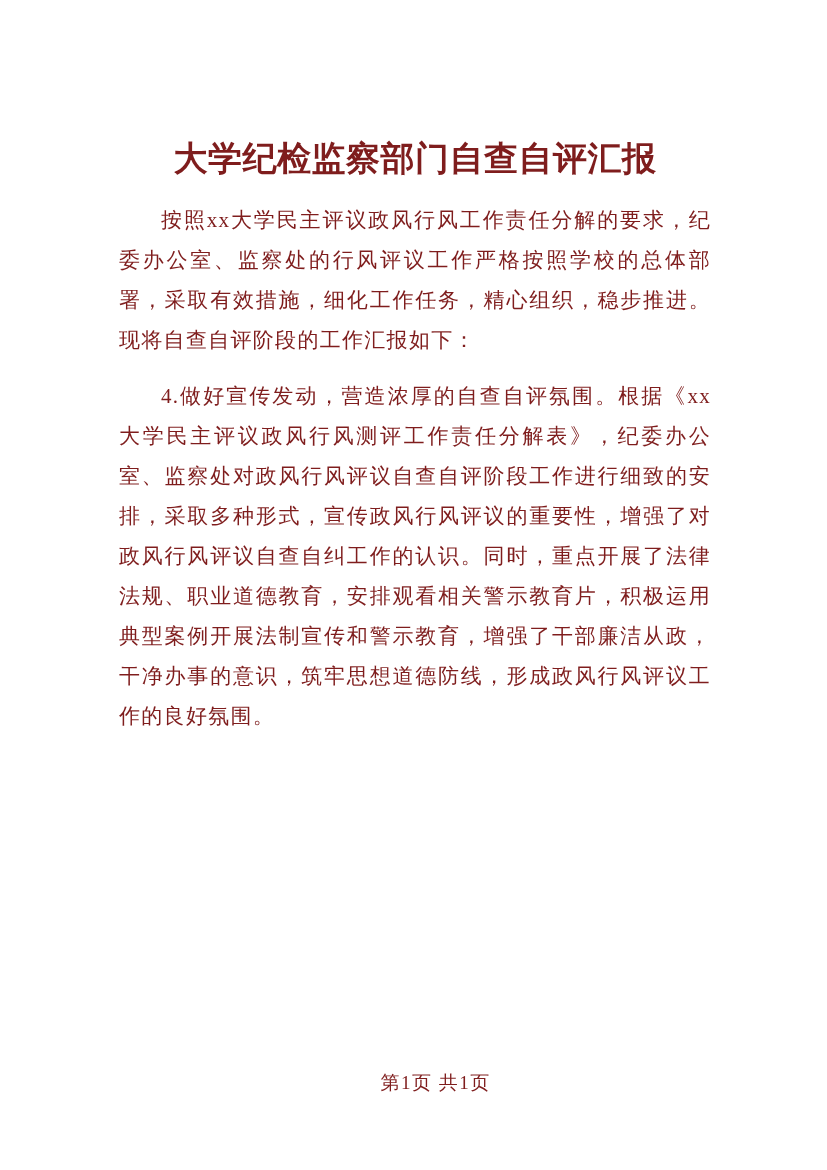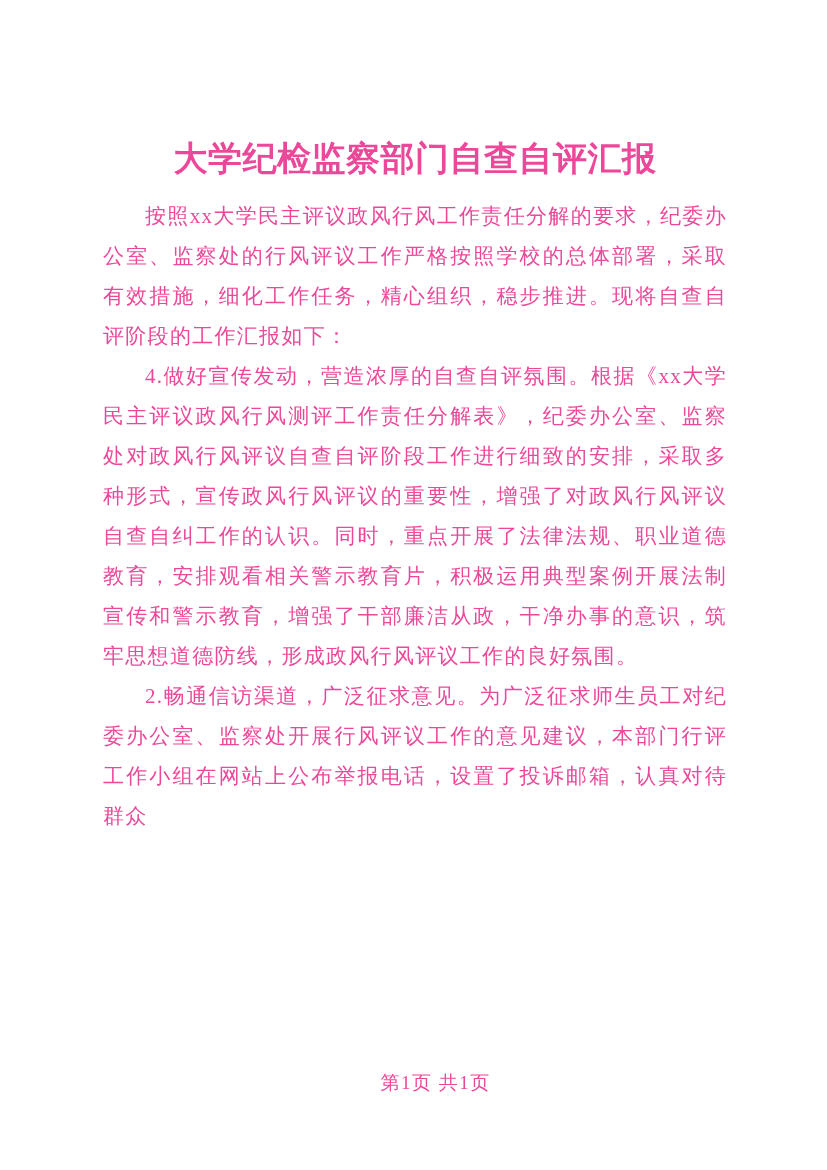--- a/index.html
+++ b/index.html
@@ -6,40 +6,40 @@
     margin: 0;
     padding: 0;
     background: #ffffff;
   }
   .page {
     position: relative;
     width: 827px;
     height: 1170px;
     background: #ffffff;
     overflow: hidden;
-    color: #ec4899;
+    color: #7f1d1d;
     font-family: "Liberation Serif", "DejaVu Serif", serif;
   }
   .content {
     position: absolute;
     left: 103px;
     top: 134px;
     width: 624px;
   }
   .doc-title {
     margin: 0 0 12px 0;
     font-size: 34px;
     line-height: 50px;
     font-weight: 700;
     text-align: center;
     letter-spacing: 0.5px;
     white-space: nowrap;
   }
   .para {
-    margin: 0;
+    margin: 16px;
     font-size: 21px;
     line-height: 40px;
     letter-spacing: 1.3px;
     text-align: justify;
     text-justify: inter-ideograph;
     text-indent: 2em;
     word-break: break-all;
   }
   .footer {
     position: absolute;
@@ -54,18 +54,17 @@
   }
 </style>
 </head>
 <body>
 
 <div class="page">
   <div class="content">
     <h1 class="doc-title">大学纪检监察部门自查自评汇报</h1>
     <p class="para">按照xx大学民主评议政风行风工作责任分解的要求，纪委办公室、监察处的行风评议工作严格按照学校的总体部署，采取有效措施，细化工作任务，精心组织，稳步推进。现将自查自评阶段的工作汇报如下：</p>
     <p class="para">4.做好宣传发动，营造浓厚的自查自评氛围。根据《xx大学民主评议政风行风测评工作责任分解表》，纪委办公室、监察处对政风行风评议自查自评阶段工作进行细致的安排，采取多种形式，宣传政风行风评议的重要性，增强了对政风行风评议自查自纠工作的认识。同时，重点开展了法律法规、职业道德教育，安排观看相关警示教育片，积极运用典型案例开展法制宣传和警示教育，增强了干部廉洁从政，干净办事的意识，筑牢思想道德防线，形成政风行风评议工作的良好氛围。</p>
-    <p class="para">2.畅通信访渠道，广泛征求意见。为广泛征求师生员工对纪委办公室、监察处开展行风评议工作的意见建议，本部门行评工作小组在网站上公布举报电话，设置了投诉邮箱，认真对待群众</p>
   </div>
   <div class="footer">
     <span>第1页 共1页</span>
   </div>
 </div>
 
 </body></html>

